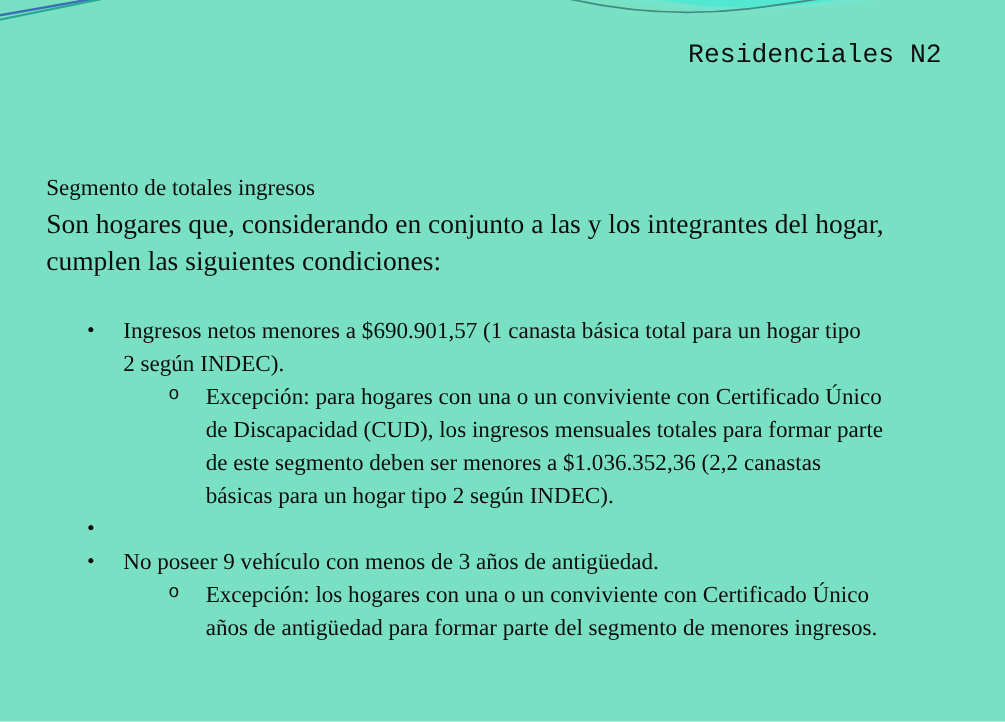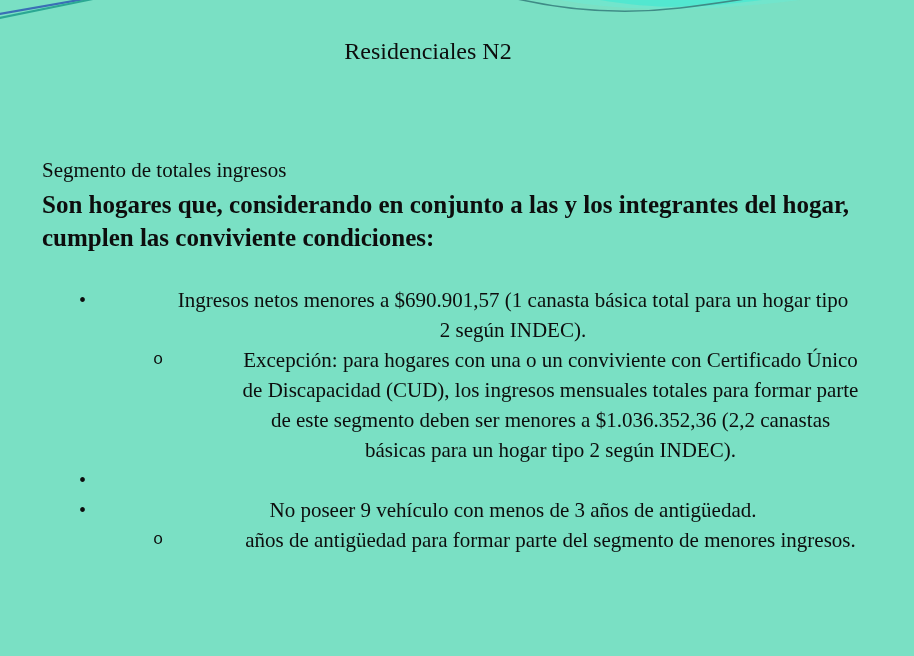--- a/index.html
+++ b/index.html
@@ -16,41 +16,41 @@
     position: absolute;
     top: 0; left: 0;
     width: 914px; height: 64px;
     display: block;
     pointer-events: none;
   }
   .title {
     position: absolute;
     top: 37px; left: 0;
     width: 856px;
-    text-align: center;
-    font-family: Liberation Serif, serif;
+    text-align: right;
+    font-family: Liberation Mono, monospace;
     font-size: 24px;
     line-height: 28px;
     white-space: nowrap;
   }
   .subtitle {
     position: absolute;
     top: 157px; left: 42px;
     font-size: 21px;
     line-height: 26px;
     white-space: nowrap;
   }
   .intro {
     position: absolute;
     top: 188px; left: 42px;
     width: 866px;
     font-size: 25px;
     line-height: 33px;
   }
-  .intro .line { white-space: nowrap; font-weight: bold; }
+  .intro .line { white-space: nowrap; }
   .list {
     position: absolute;
     top: 285px; left: 0;
     width: 914px;
     font-size: 21px;
     line-height: 30px;
   }
   .row { display: flex; align-items: flex-start; }
   .row .marker { flex: none; text-align: left; }
   .row.l1 .marker {
@@ -59,21 +59,21 @@
     font-size: 20px;
     line-height: 30px;
   }
   .row.l2 .marker {
     margin-left: 153px;
     width: 34px;
     font-family: "Liberation Mono", monospace;
     font-size: 17px;
     line-height: 30px;
   }
-  .row .text-block { flex: 1; min-width: 0; text-align: center; }
+  .row .text-block { flex: 1; min-width: 0; }
   .text-block .line { white-space: nowrap; }
 </style>
 </head>
 <body>
 
 <div class="slide" style="background: rgb(122, 224, 196); color: rgb(13, 13, 13);">
 
   <svg class="deco" viewBox="0 0 914 64" xmlns="http://www.w3.org/2000/svg">
     <path d="M 560 0 C 640 14 720 10 800 0 Z" opacity="0.55" fill="#6ce9d4"></path>
     <path d="M 600 0 C 660 10 700 8 762 0 Z" opacity="0.9" fill="#4fe7d0"></path>
@@ -81,21 +81,21 @@
     <path d="M -40 21 L 96 -3" fill="none" stroke-width="2.2" stroke="#3a6fb5"></path>
     <path d="M -40 26 L 93 -1" fill="none" stroke-width="2" stroke="#2ba893"></path>
   </svg>
 
   <div class="title">Residenciales N2</div>
 
   <div class="subtitle">Segmento de totales ingresos</div>
 
   <div class="intro">
       <div class="line">Son hogares que, considerando en conjunto a las y los integrantes del hogar,</div>
-      <div class="line">cumplen las conviviente condiciones:</div>
+      <div class="line">cumplen las siguientes condiciones:</div>
     </div>
 
   <div class="list">
       <div class="row l1">
         <span class="marker">•</span>
         <div class="text-block">
           <div class="line">Ingresos netos menores a $690.901,57 (1 canasta básica total para un hogar tipo</div>
           <div class="line">2 según INDEC).</div>
         </div>
       </div>
@@ -113,18 +113,19 @@
       </div>
       <div class="row l1">
         <span class="marker">•</span>
         <div class="text-block">
           <div class="line">No poseer 9 vehículo con menos de 3 años de antigüedad.</div>
         </div>
       </div>
       <div class="row l2">
         <span class="marker">o</span>
         <div class="text-block">
+          <div class="line">Excepción: los hogares con una o un conviviente con Certificado Único</div>
           <div class="line">años de antigüedad para formar parte del segmento de menores ingresos.</div>
         </div>
       </div>
     </div>
 
 </div>
 
 </body></html>

